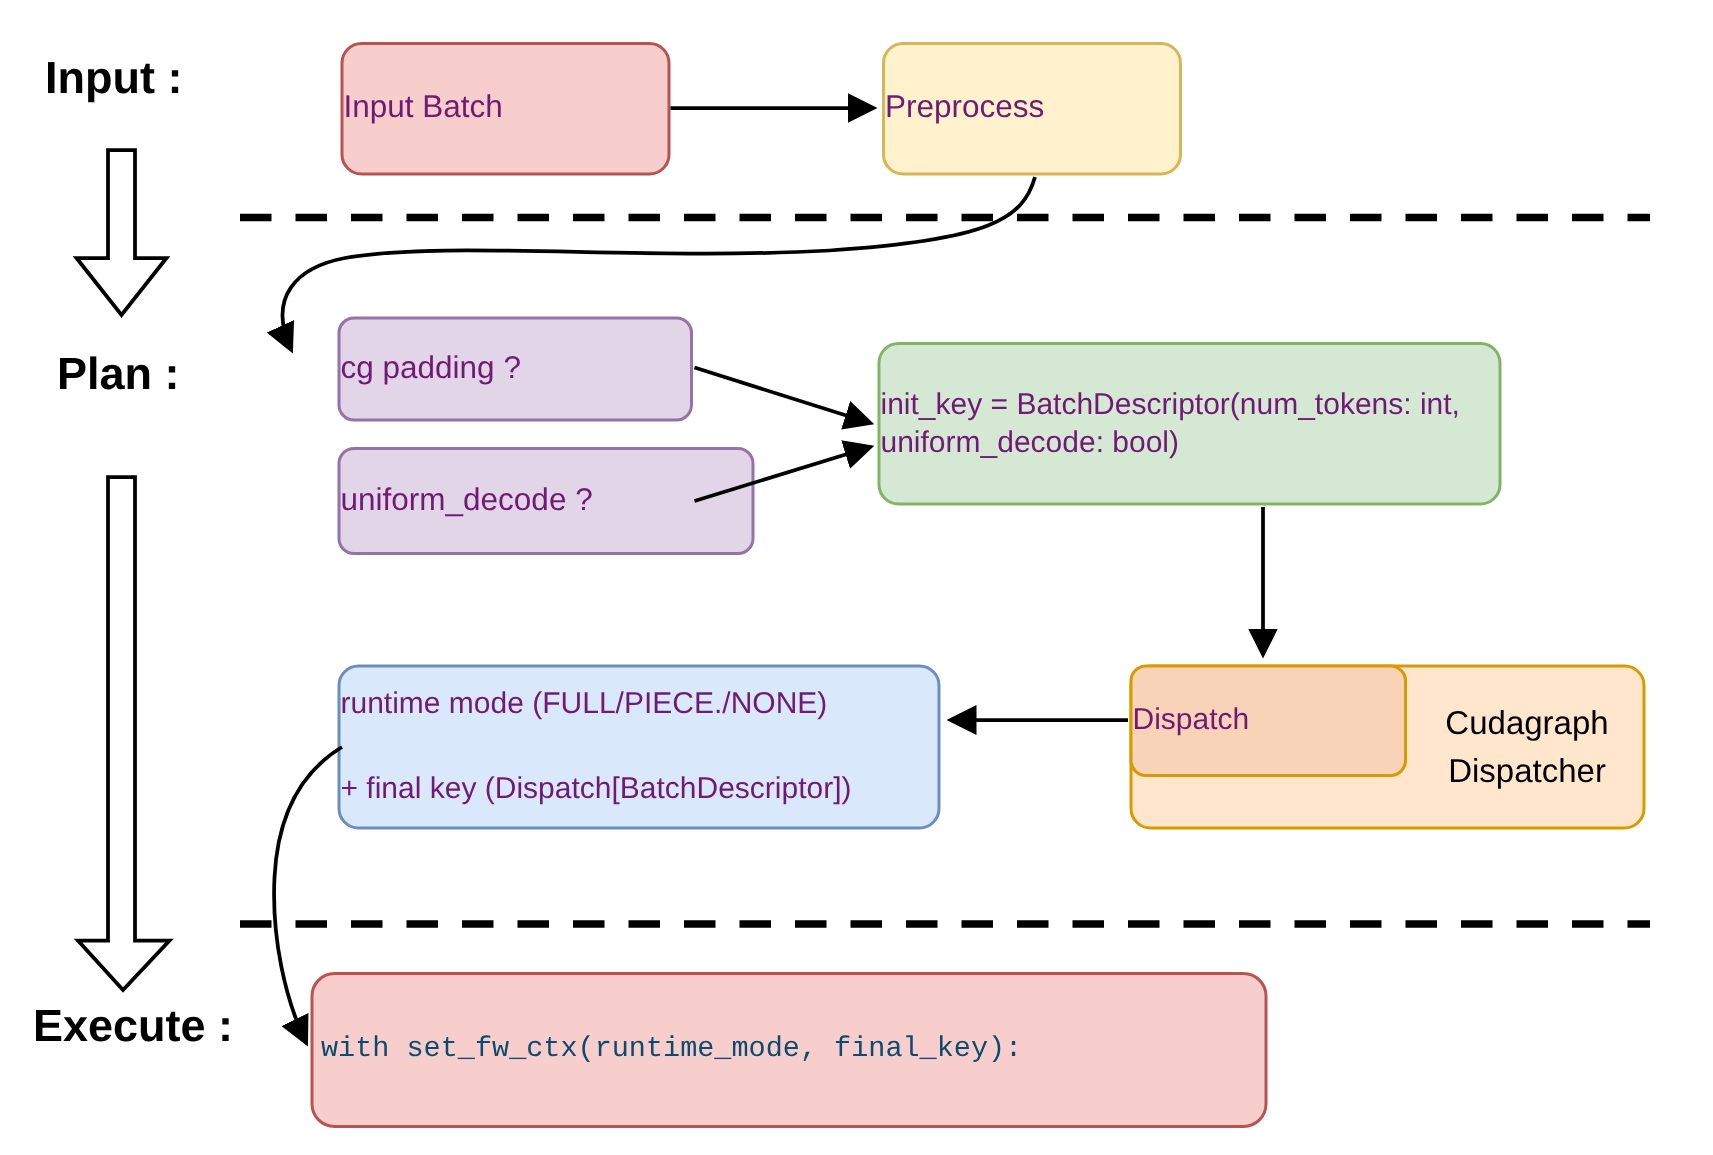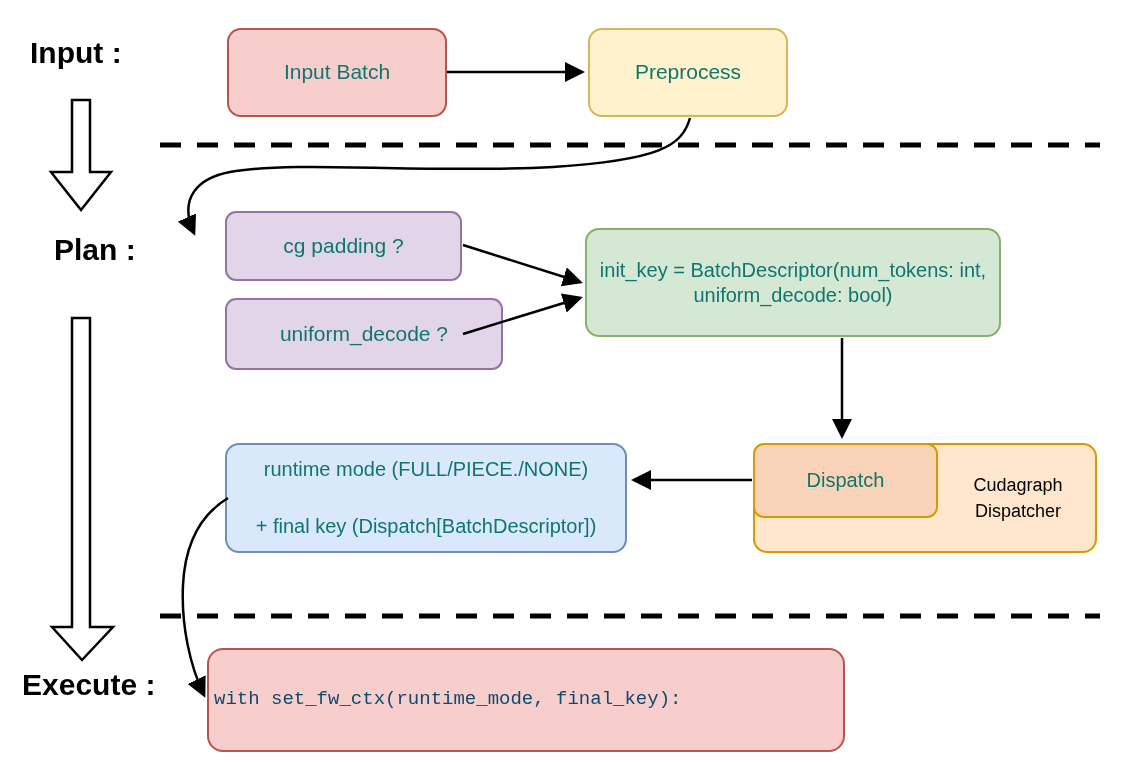--- a/index.html
+++ b/index.html
@@ -10,24 +10,24 @@
     font-family:"Liberation Sans", sans-serif;
     overflow:hidden;
   }
   .node{
     position:absolute;
     box-sizing:border-box;
     border:2px solid #000;
     border-radius:14px;
     display:flex;
     flex-direction:column;
-    align-items:center;
+    align-items:flex-start;
     justify-content:center;
     text-align:center;
-    color:#0f766e;
+    color:#701a75;
     line-height:1.25;
   }
   .section-label{
     position:absolute;
     font-weight:bold;
     font-size:30px;
     color:#000;
     white-space:nowrap;
   }
   
@@ -42,40 +42,40 @@
   #input-batch   {left:227px;top:28px;width:220px;height:89px;font-size:21px;}
   #preprocess    {left:588px;top:28px;width:200px;height:89px;font-size:21px;}
   #cg-padding    {left:225px;top:211px;width:237px;height:70px;font-size:21px;border-radius:11px;}
   #uniform-decode{left:225px;top:298px;width:278px;height:72px;font-size:21px;border-radius:11px;}
   #init-key      {left:585px;top:228px;width:416px;height:109px;font-size:20px;}
   #cg-dispatcher {left:753px;top:443px;width:344px;height:110px;}
   #dispatch      {left:753px;top:443px;width:185px;height:75px;font-size:20px;border-radius:11px;}
   #dispatcher-label{
     position:absolute;left:938px;top:443px;width:160px;height:110px;
     display:flex;flex-direction:column;align-items:center;justify-content:center;
-    font-size:18px;line-height:1.45;color:#000;text-align:center;
+    font-size:22px;line-height:1.45;color:#000;text-align:center;
   }
   #runtime-box   {left:225px;top:443px;width:402px;height:110px;font-size:20px;gap:32px;}
   #code-box      {
     left:207px;top:648px;width:638px;height:104px;
     align-items:flex-start;justify-content:center;
     font-family:"Liberation Mono","DejaVu Sans Mono",monospace;
     font-size:19px;color:#0c4a6e;line-height:1.55;
     padding-left:5px;text-align:left;border-radius:16px;
   }
   .pre{white-space:pre;}
   #arrow-layer{position:absolute;left:0;top:0;width:1142px;height:770px;pointer-events:none;}
 </style>
 </head>
 <body>
 
 <div id="canvas">
 
   <div class="section-label" style="left:30px;top:36px;">Input :</div>
-  <div class="section-label" style="left:54px;top:233px;">Plan :</div>
+  <div class="section-label" style="left:38px;top:233px;">Plan :</div>
   <div class="section-label" style="left:22px;top:668px;">Execute :</div>
 
   <div id="input-batch" class="node red">
     <span>Input Batch</span>
   </div>
 
   <div id="cg-padding" class="node purple">
     <span>cg padding ?</span>
   </div>
 

